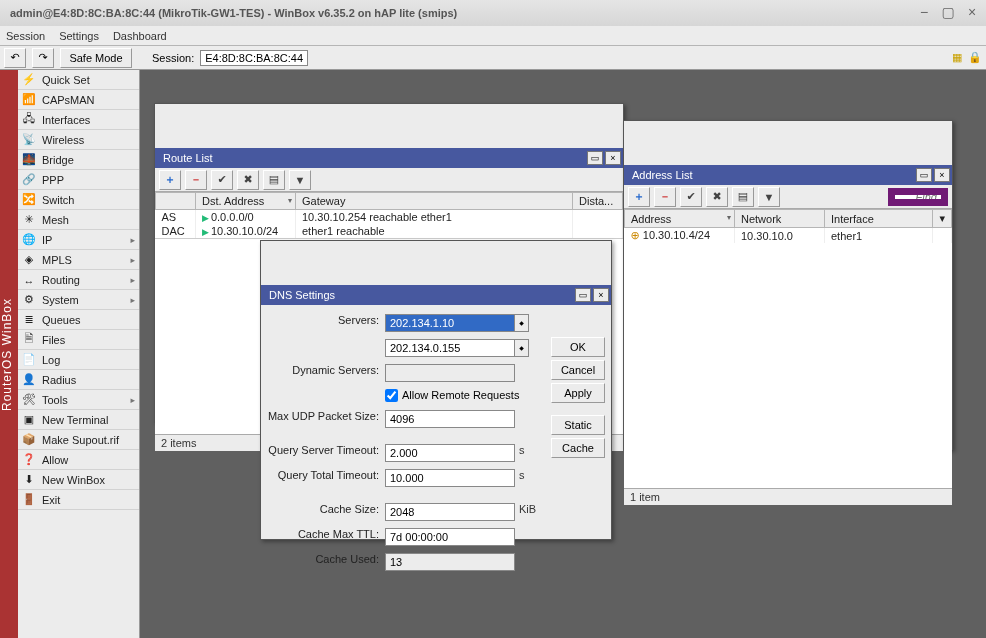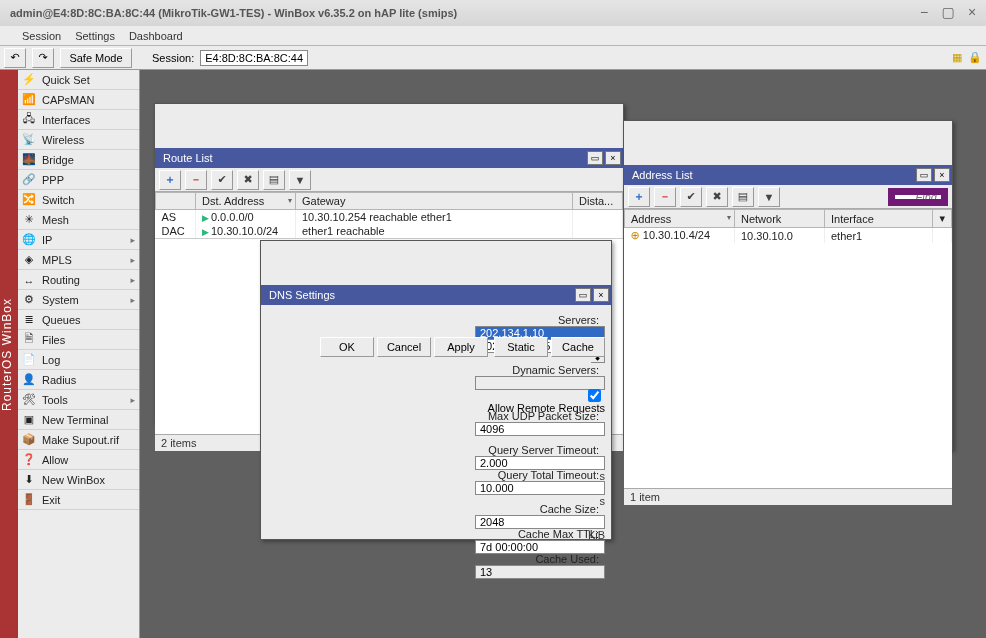--- a/index.html
+++ b/index.html
@@ -3,21 +3,21 @@
 <meta charset="utf-8">
 <style>
   * { box-sizing: border-box; font-family: "Segoe UI", Tahoma, Arial, sans-serif; font-size: 11px; }
   body { margin:0; width:986px; height:638px; background:#606060; position:relative; overflow:hidden; }
 
   
   .titlebar { height:26px; background:linear-gradient(#e5e5e5,#d6d6d6); display:flex; align-items:center; padding:0 72px 0 10px; color:#555; font-weight:bold; }
   .titlebar-controls { position:absolute; right:6px; top:4px; display:flex; gap:8px; }
   .titlebar-controls span { width:16px; height:16px; display:inline-flex; align-items:center; justify-content:center; color:#666; font-size:14px; cursor:default; }
 
-  .menubar { height:20px; background:#ececec; border-bottom:1px solid #b5b5b5; display:flex; align-items:center; padding-left:22px; gap:14px; color:#333; }
+  .menubar { height:20px; background:#ececec; border-bottom:1px solid #b5b5b5; display:flex; align-items:center; padding-left:6px; gap:14px; color:#333; }
 
   .toolbar { height:24px; background:#ececec; border-bottom:1px solid #999; display:flex; align-items:center; padding:0 4px; gap:6px; }
   .btn3d { height:20px; padding:0 8px; background:#ececec; border:1px solid #999; border-top-color:#fff; border-left-color:#fff; display:inline-flex; align-items:center; justify-content:center; }
   .session-box { border:1px solid #888; background:#fff; padding:1px 4px; }
 
   
   .main { position:absolute; top:70px; left:0; right:0; bottom:0; display:flex; }
   .sidebar { width:140px; background:#ececec; border-right:1px solid #9a9a9a; display:flex; }
   .sidebar-rail { width:18px; background:#a33; color:#fff; writing-mode:vertical-rl; transform:rotate(180deg); text-align:center; font-size:12px; letter-spacing:1px; padding:6px 0; }
   .menu { flex:1; display:flex; flex-direction:column; }
@@ -40,26 +40,26 @@
   .find { width:60px; height:18px; border:7px solid #701a75; background:#fff; color:#aaa; font-style:italic; padding:0 4px; text-align:right; }
 
   
   table.grid { border-collapse:collapse; width:100%; background:#fff; }
   table.grid th { background:#ececec; border:1px solid #b5b5b5; text-align:left; padding:2px 6px; font-weight:normal; color:#222; position:relative; }
   table.grid th .drop { position:absolute; right:3px; top:3px; font-size:8px; color:#666; }
   table.grid td { border-right:1px solid #eee; padding:1px 6px; color:#222; }
   .status { border-top:1px solid #aaa; padding:2px 6px; color:#333; background:#ececec; }
 
   
-  .formrow { display:flex; align-items:flex-end; height:24px; margin:1px 0;flex-direction:column; }
+  .formrow { display:flex; align-items:flex-start; height:24px; margin:1px 0; }
   .formrow label { width:118px; text-align:right; padding-right:6px; color:#222; }
   .formrow input[type=text] { width:130px; height:18px; border:1px solid #888; background:#fff; padding:0 4px; }
   .formrow .unit { margin-left:4px; color:#333; }
   .stepper { width:14px; height:18px; border:1px solid #888; border-left:none; background:#ececec; display:inline-flex; flex-direction:column; align-items:center; justify-content:center; font-size:6px; line-height:6px; }
-  .btncol { position:absolute; right:6px; top:32px; display:flex; flex-direction:row; gap:3px; }
+  .btncol { position:absolute; right:6px; top:32px; display:flex; flex-direction:column; gap:3px; }
   .btncol button { width:54px; height:20px; background:#ececec; border:1px solid #999; border-top-color:#fff; border-left-color:#fff; }
 
   .flag { color:#2b7; font-size:9px; margin-right:2px; }
   .iplus { color:#2266cc; font-weight:bold; }
   .iminus { color:#cc3333; font-weight:bold; }
 
   .lock { color:#c9a100; }
 </style>
 </head>
 <body>

